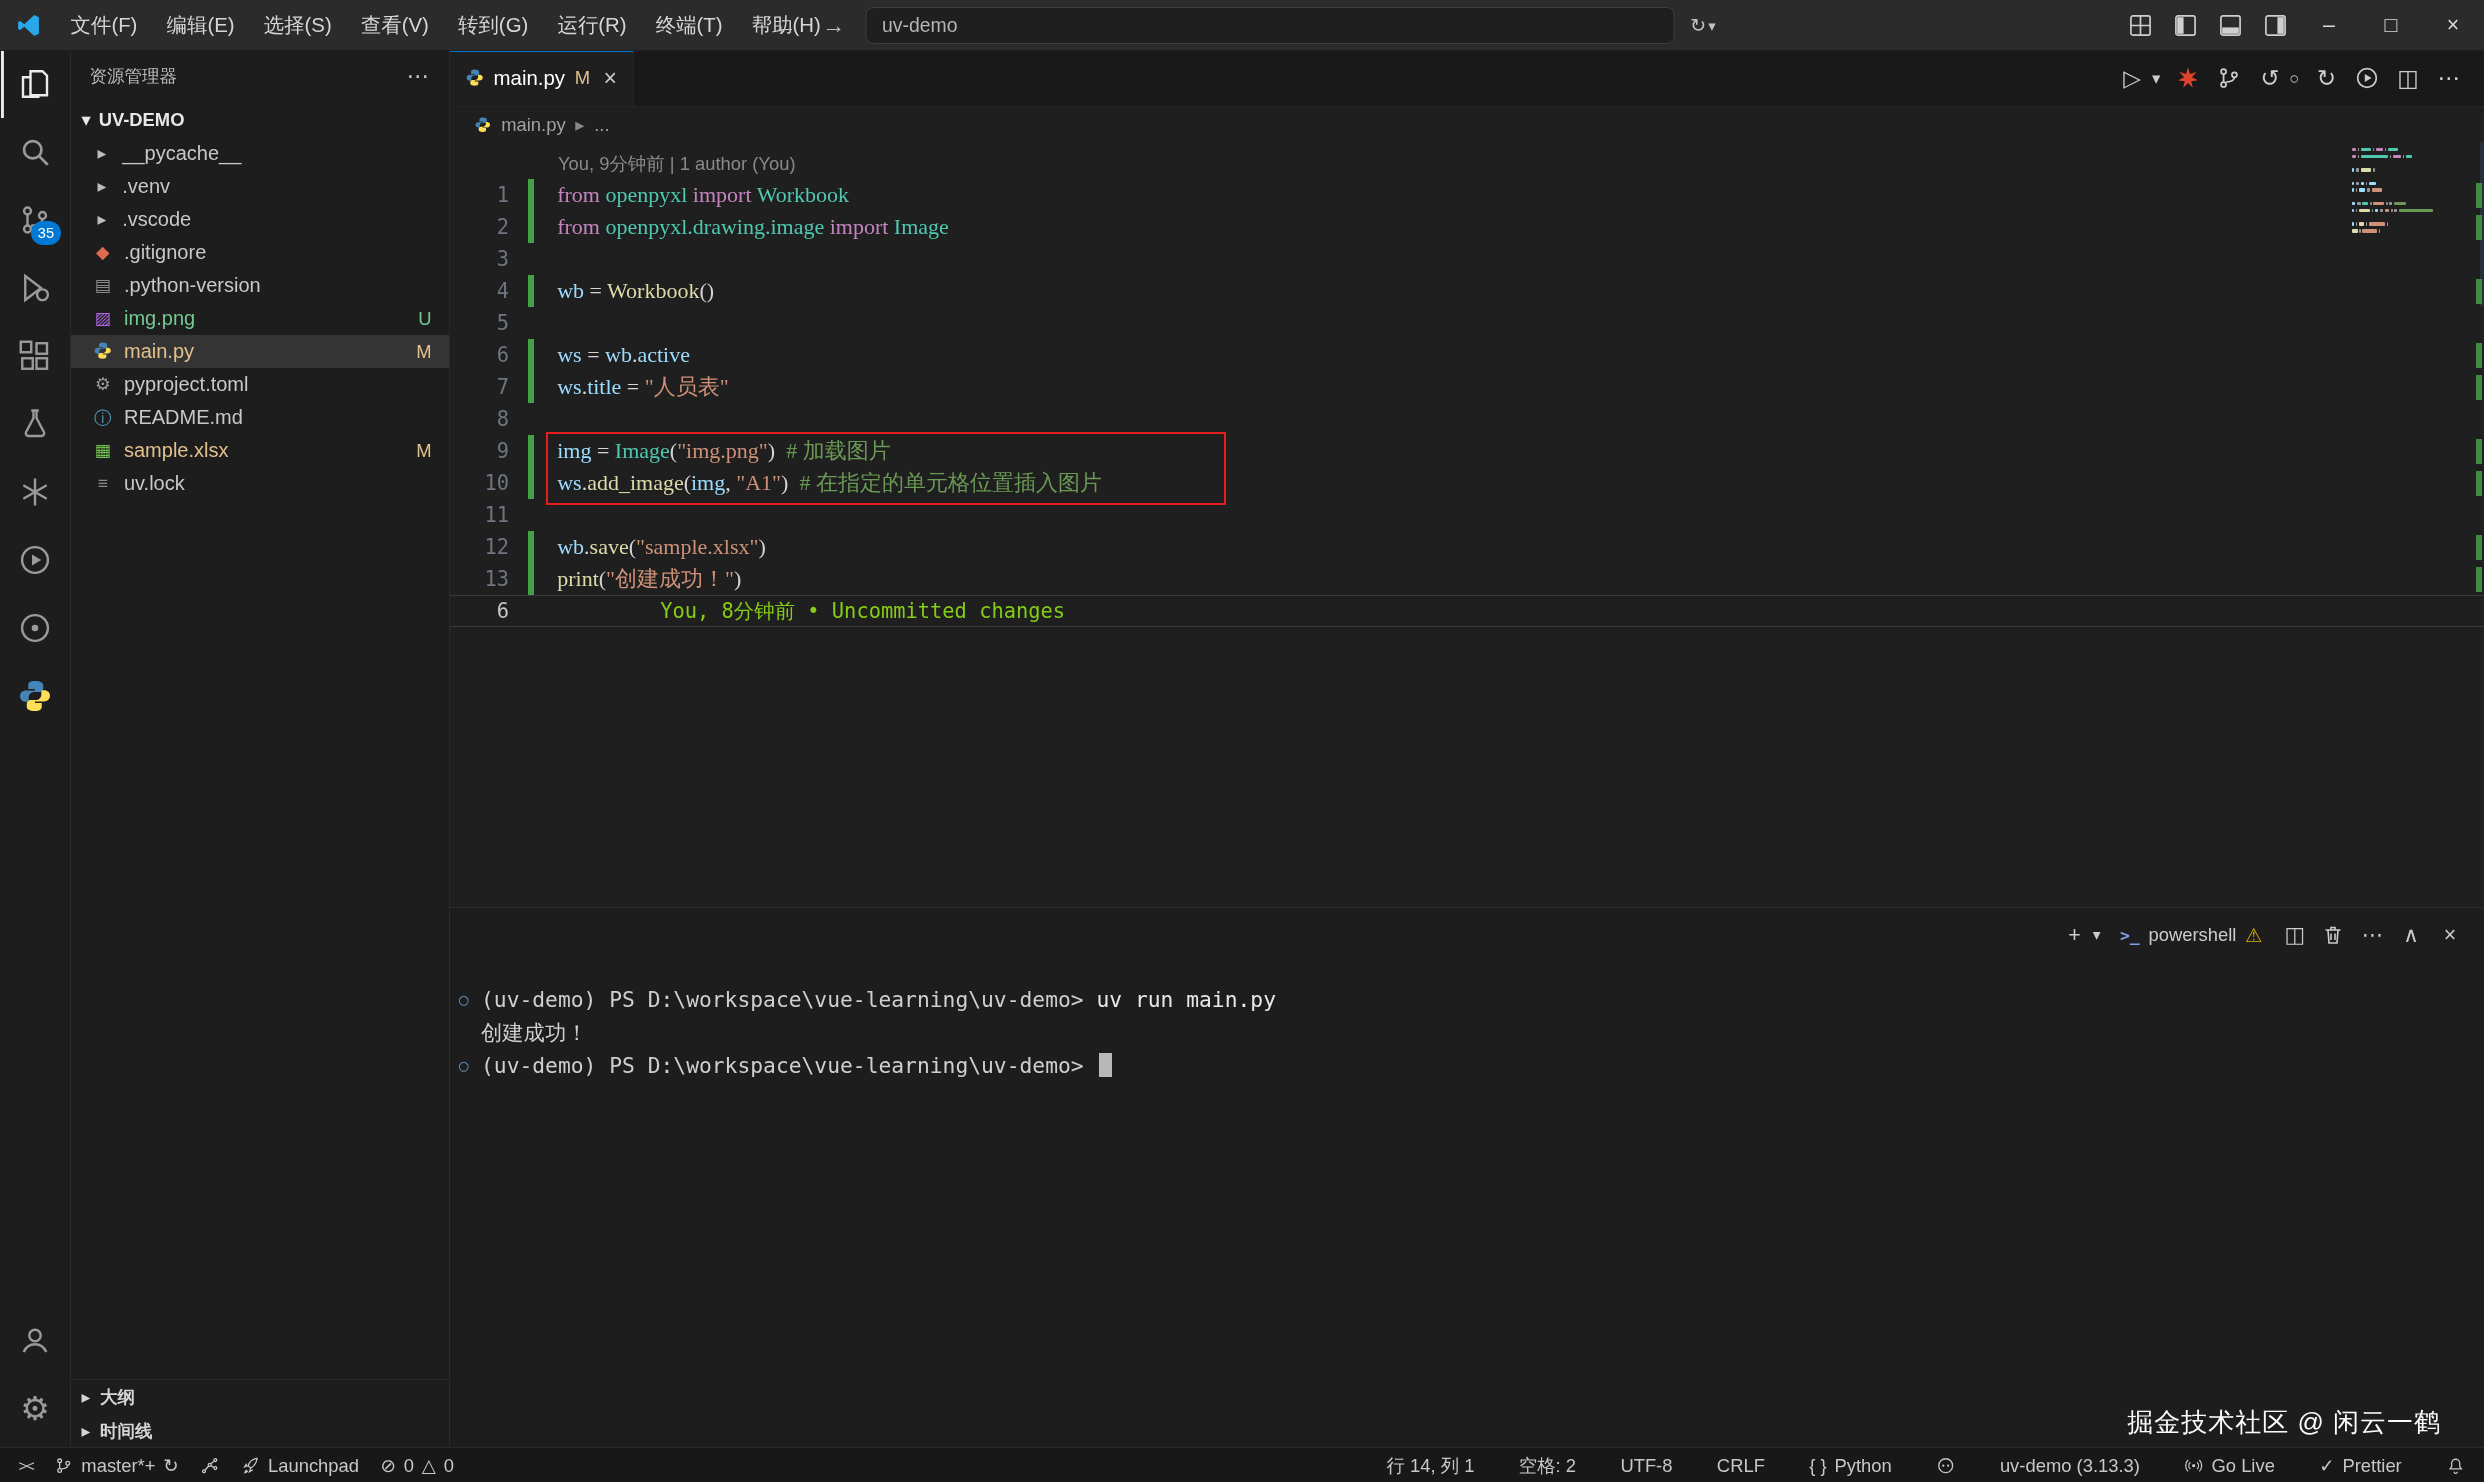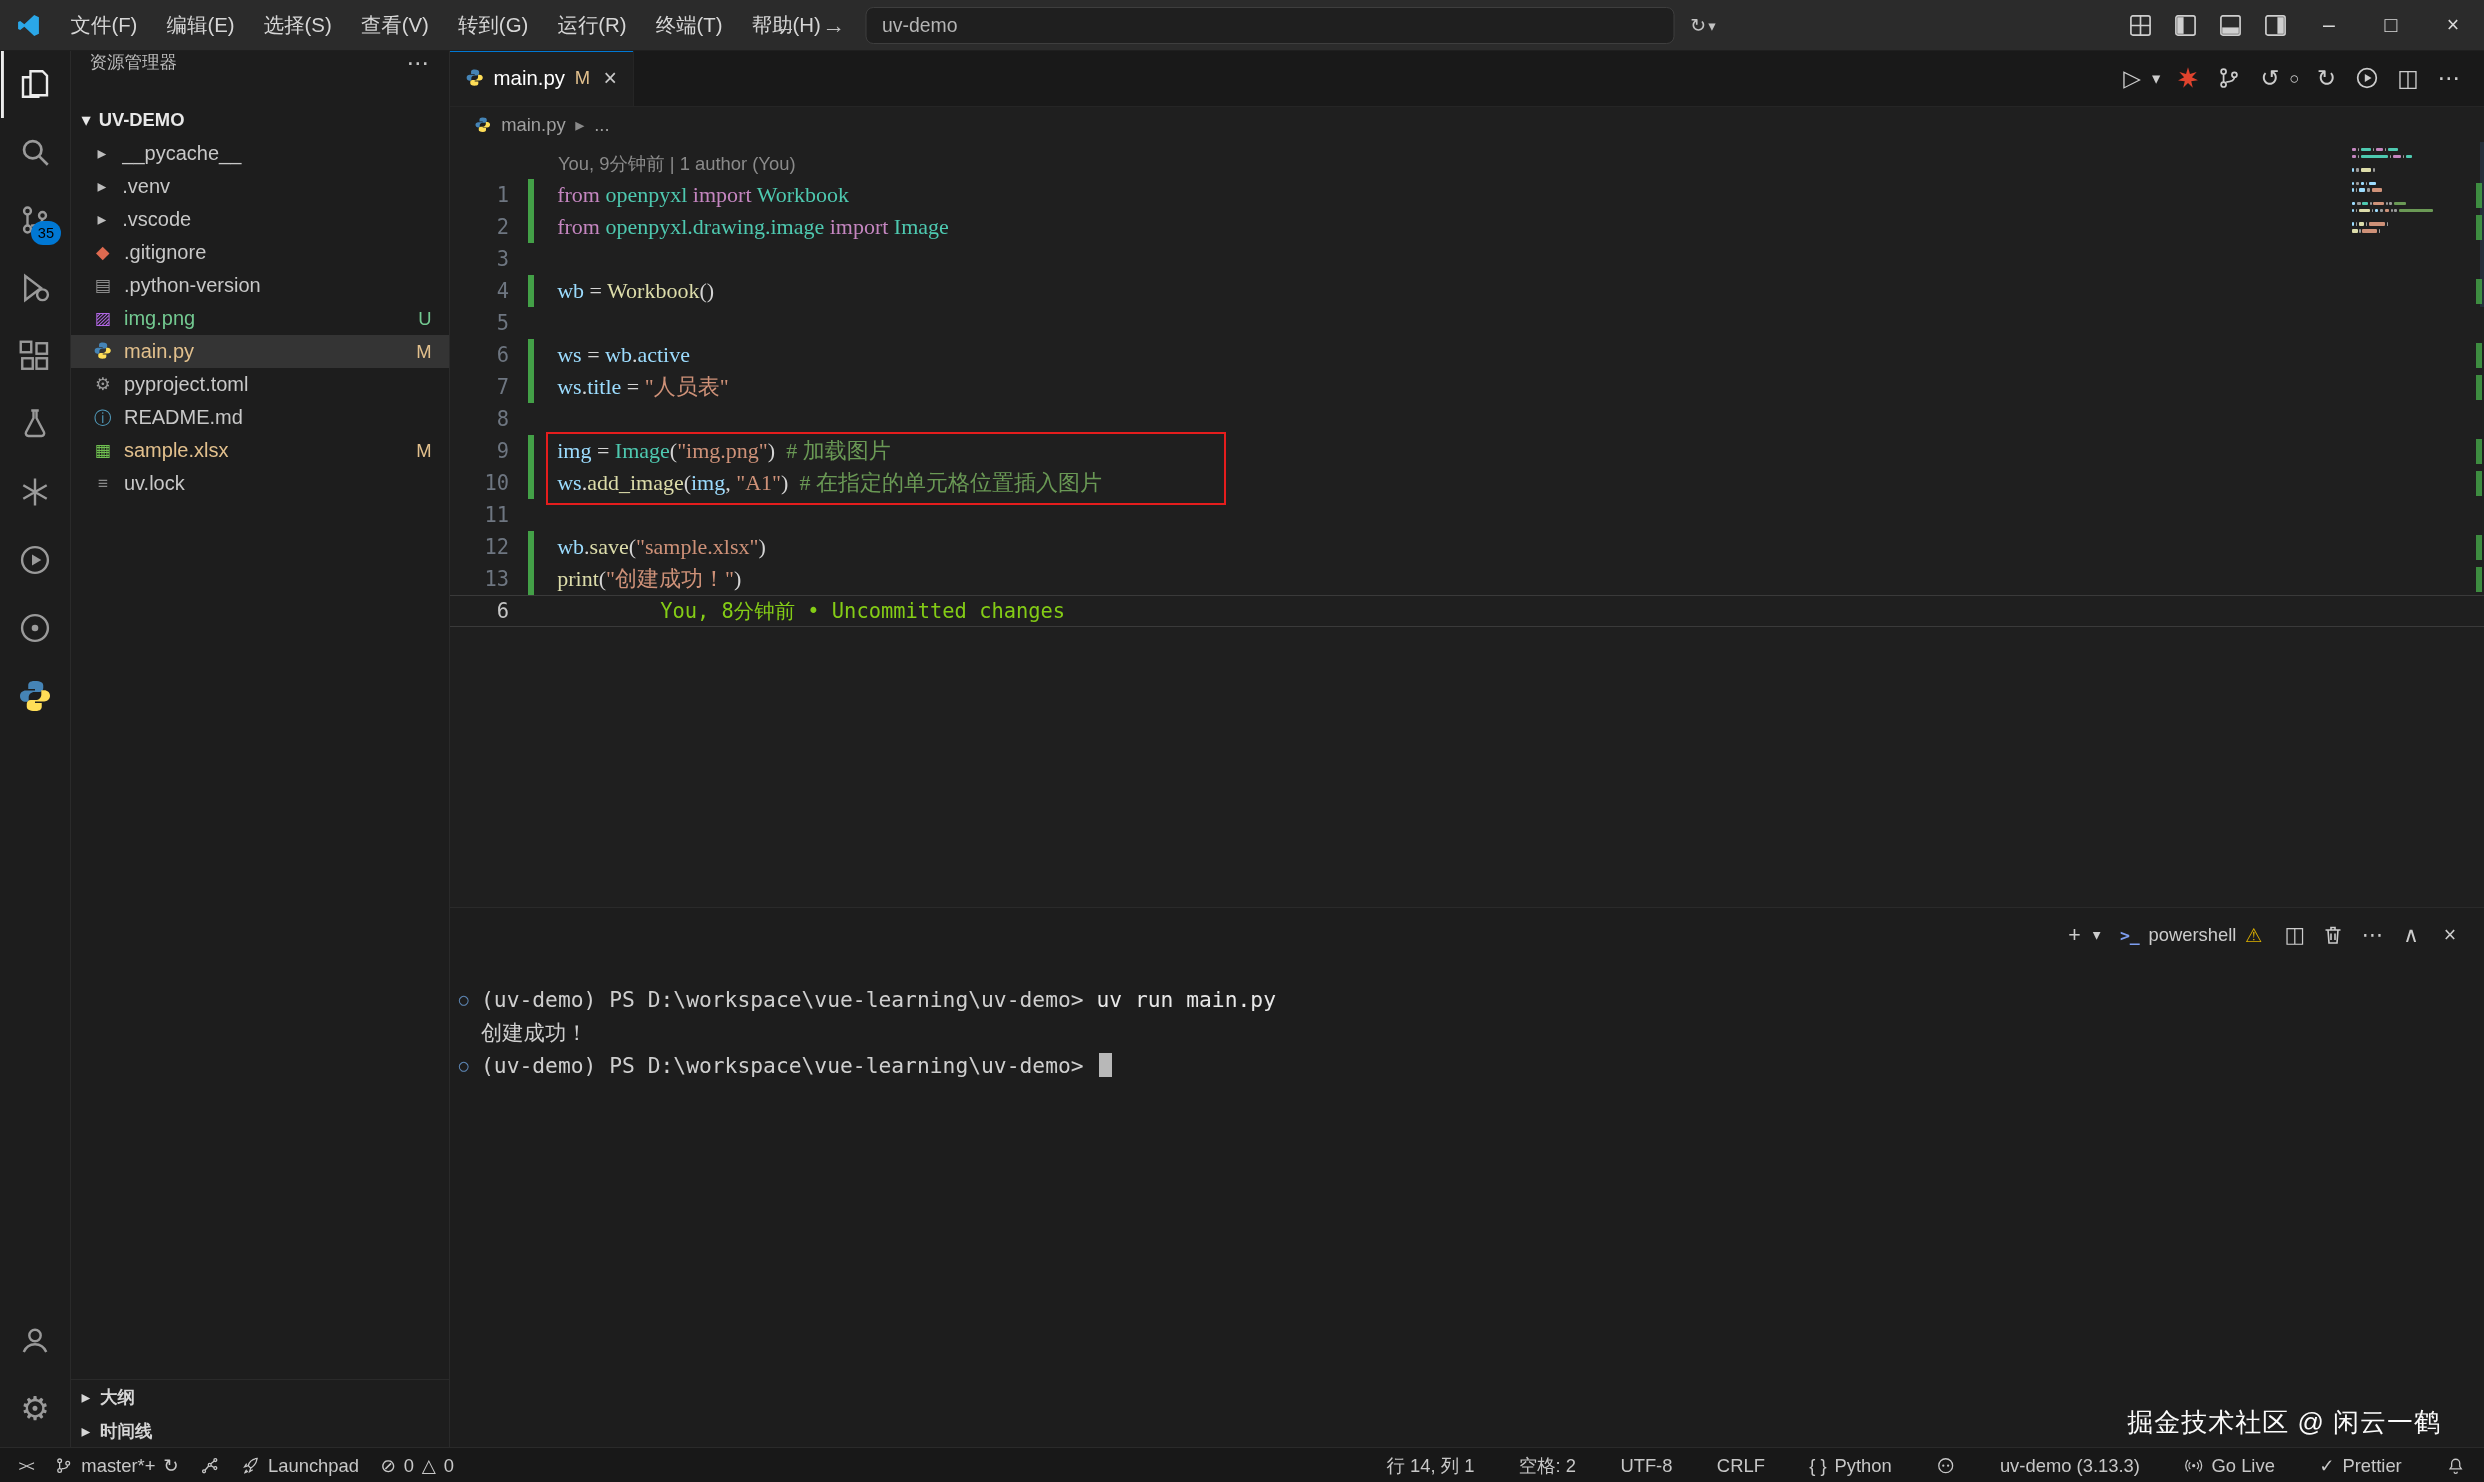--- a/index.html
+++ b/index.html
@@ -20,27 +20,27 @@
   .tb-right{margin-left:auto;display:flex;align-items:center;height:100%;}
   .lt{width:45px;height:50px;display:flex;align-items:center;justify-content:center;color:#cfcfcf;}
   .winbtn{width:62px;height:50px;display:flex;align-items:center;justify-content:center;font-size:21.3px;color:#d9d9d9;}
   
   .activitybar{position:absolute;left:0;top:50px;bottom:35px;width:70px;background:#1d1d1d;border-right:1px solid #2a2a2a;
                display:flex;flex-direction:column;align-items:center;z-index:5;}
   .ab-item{width:69px;height:68px;position:relative;display:flex;align-items:center;justify-content:center;color:#9a9a9a;}
   .ab-item.active{color:#ececec;box-shadow:inset 2.9px 0 0 #ececec;}
   .ab-item svg.ic{width:36px;height:36px;}
   .ab-txt{font-size:33px;line-height:1;}
-  .ab-badge{position:absolute;right:8.7px;bottom:8.7px;background:#0078d4;color:#000000;font-size:14.6px;min-width:24px;height:24px;
+  .ab-badge{position:absolute;right:8.7px;bottom:8.7px;background:#0078d4;color:#ffffff;font-size:14.6px;min-width:24px;height:24px;
             border-radius:12.6px;display:flex;align-items:center;justify-content:center;padding:0 2.9px;}
   .ab-bottom{margin-top:auto;display:flex;flex-direction:column;align-items:center;margin-bottom:5.8px;}
   
   .sidebar{position:absolute;left:70px;top:50px;bottom:35px;width:379px;background:#1d1d1d;border-right:1px solid #2a2a2a;
            display:flex;flex-direction:column;z-index:4;}
-  .sb-header{height:52px;display:flex;align-items:flex-start;padding:0 19.4px;font-size:17.5px;color:#bbbbbb;flex:none;}
+  .sb-header{height:52px;display:flex;align-items:center;padding:0 19.4px;font-size:17.5px;color:#bbbbbb;flex:none;}
   .sb-header .ell{margin-left:auto;font-size:23px;color:#c5c5c5;}
   .tree-root{height:35px;display:flex;align-items:center;gap:7.8px;font-weight:700;font-size:18.4px;color:#e8e8e8;padding-left:11.6px;flex:none;}
   .tree{flex:1;overflow:hidden;}
   .tree-row{height:33px;display:flex;align-items:center;gap:9.7px;padding-left:21.3px;font-size:20px;color:#c8c8c8;position:relative;}
   .tree-row.selected{background:#343434;}
   .tw{width:21.3px;text-align:center;color:#bdbdbd;font-size:17.5px;flex:none;}
   .ficon{width:23px;text-align:center;font-size:17.5px;flex:none;}
   .ficon svg{width:19.4px;height:19.4px;display:inline-block;vertical-align:-2.9px;}
   .flabel{white-space:nowrap;}
   .st-modified{color:#e2c08d;}

